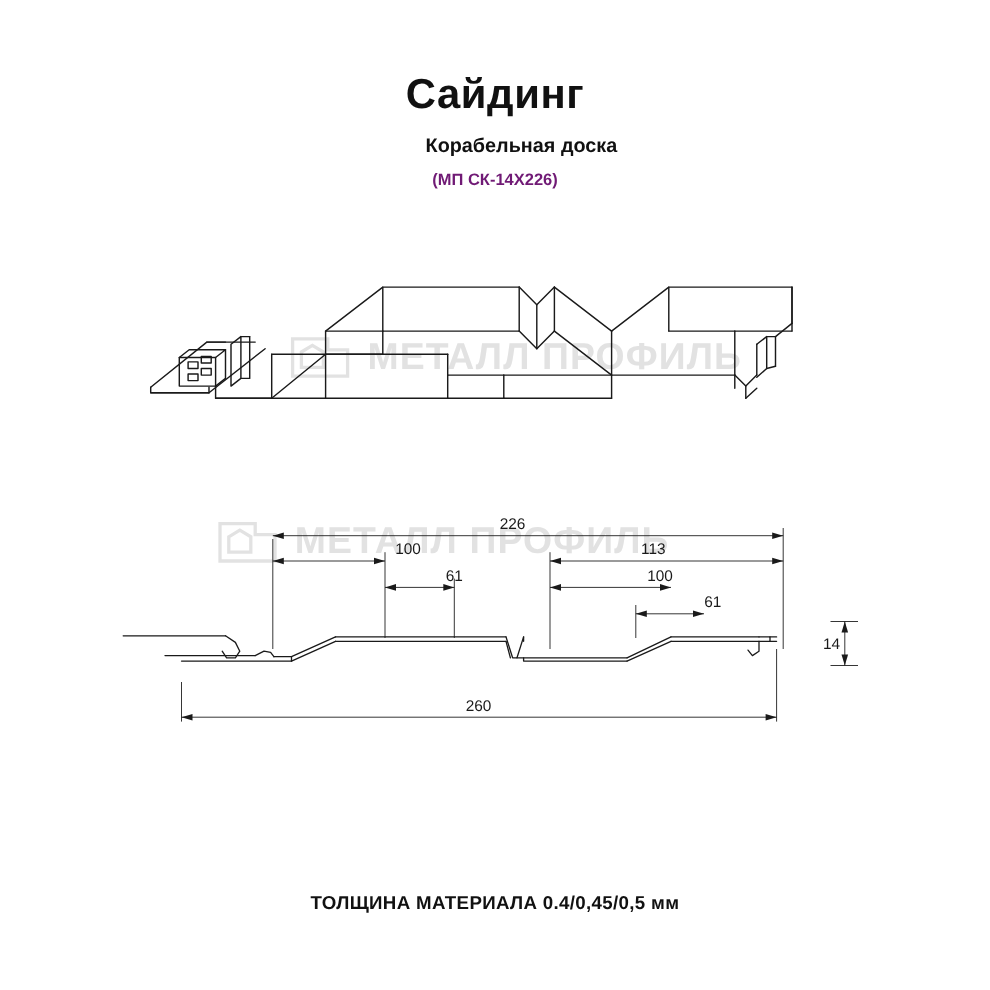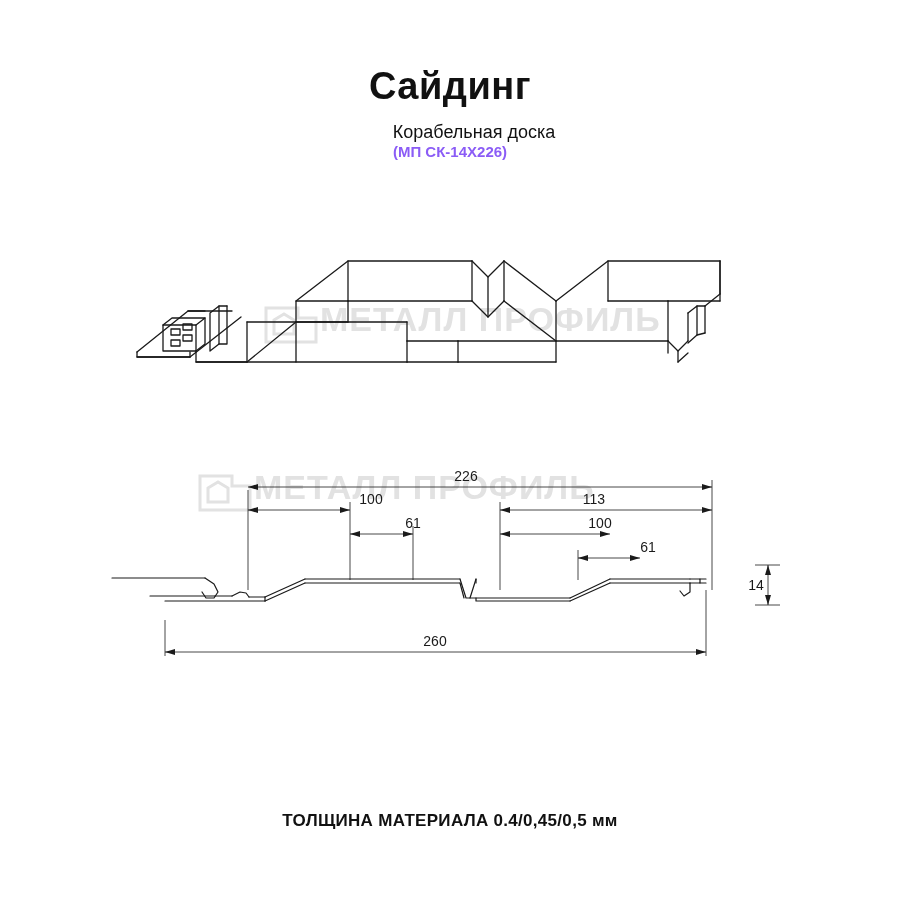--- a/index.html
+++ b/index.html
@@ -33,29 +33,29 @@
   .title {
     font-size: 38px;
     font-weight: bold;
     letter-spacing: 0.5px;
     line-height: 1.1;
     color: #111;
   }
   .subtitle {
     margin-top: 14px;
     font-size: 18px;
-    font-weight: normal;
+    font-weight: bold;
     color: #111;
     margin-left: 48px;
   }
   .code {
-    margin-top: 0;
+    margin-top: 12px;
     font-size: 15px;
     font-weight: bold;
-    color: #8b5cf6;
+    color: #701a75;
   }
 
   
   .footer {
     position: absolute;
     top: 795px;
     left: 0;
     width: 900px;
     text-align: center;
     font-size: 17px;
@@ -89,21 +89,22 @@
     letter-spacing: 1px;
   }
   .wm-bottom {
     top: 468px;
     left: 196px;
     font-size: 34px;
     letter-spacing: 1px;
   }
   .wm-text-row {
     display: flex;
-    align-items: flex-start;
+    align-items: center;
+    gap: 14px;
   }
 </style>
 </head>
 <body>
 
 <div class="page">
 
   <div class="header">
     <div class="title">Сайдинг</div>
     <div class="subtitle">Корабельная доска</div>

